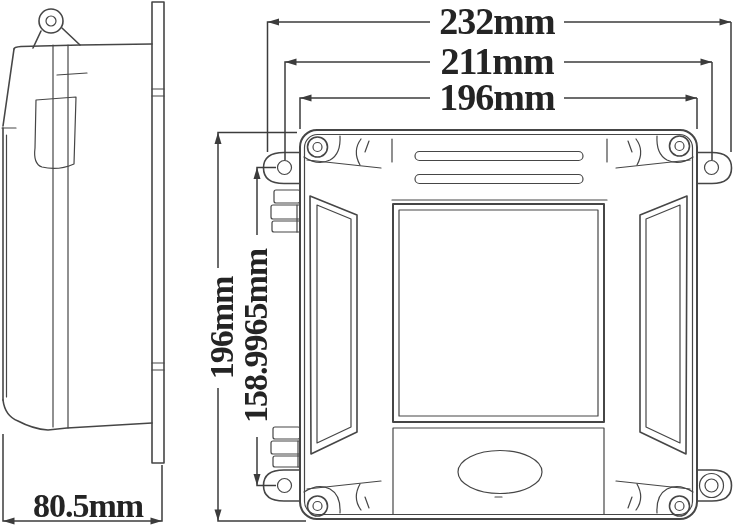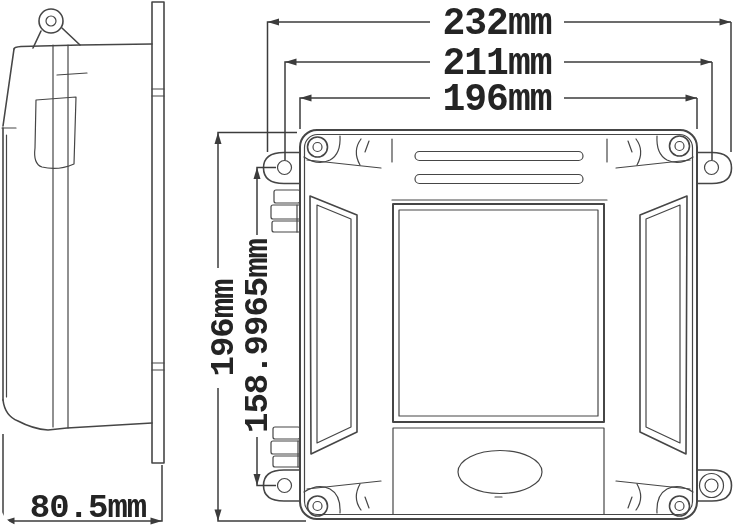--- a/index.html
+++ b/index.html
@@ -1,17 +1,17 @@
 <!DOCTYPE html>
 <html><head>
 <meta charset="utf-8">
 <style>
   html,body{margin:0;padding:0;background:#ffffff;}
   #stage{position:relative;width:734px;height:526px;background:#ffffff;overflow:hidden;
-         font-family:Liberation Mono, monospace;border-radius:23px;}
+         font-family:Liberation Serif, serif;}
   svg{display:block;}
   .ln{stroke:#464646;fill:none;stroke-width:1.6;stroke-linecap:round;stroke-linejoin:round;}
   .thin{stroke-width:1.2;}
   .thick{stroke-width:2;}
   .dim{stroke:#3c3c3c;fill:none;stroke-width:1.5;stroke-linecap:butt;}
   .arrow{fill:#3c3c3c;stroke:none;}
   .dim-label{fill:#242424;font-weight:bold;letter-spacing:-1px;}
   .fs-big{font-size:38px;}
   .fs-mid{font-size:34px;}
   .whitefill{fill:#ffffff;}

